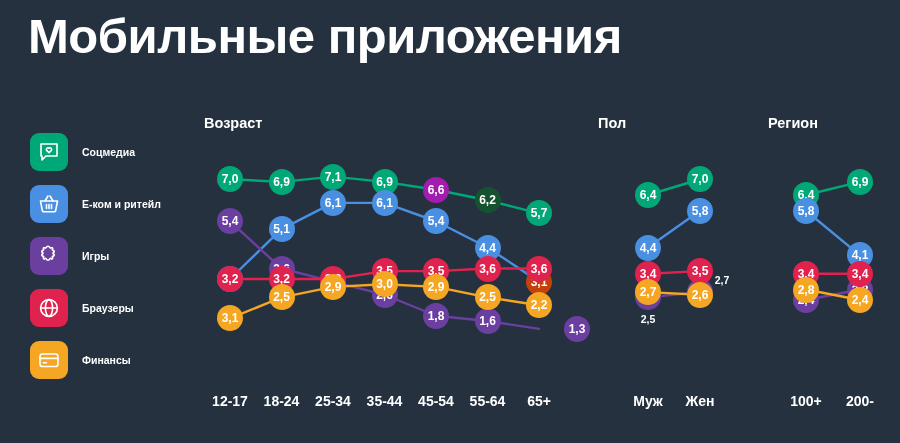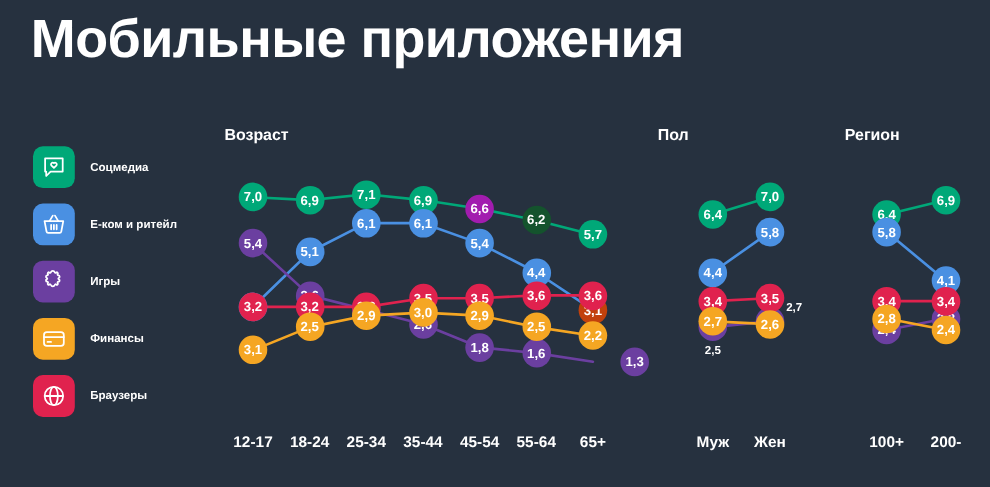--- a/index.html
+++ b/index.html
@@ -86,38 +86,38 @@
       </div>
       <div class="legend-item">
         <div class="legend-tile" style="background: rgb(107, 63, 160);">
           <svg width="24" height="24" viewBox="0 0 24 24" fill="none" stroke="#fff" stroke-width="1.6" stroke-linejoin="round">
             <path d="M9.3 3.4a1.8 1.8 0 013.4 0c.2.8 1 .9 1.5.4.7-.7 1.9.4 1.3 1.2-.5.6-.1 1.4.7 1.4 1.1 0 1.4 1.7.4 2.1-.8.3-.8 1.2 0 1.5 1 .4.7 2.1-.4 2.1-.8 0-1.2.8-.7 1.4.6.8-.6 1.9-1.3 1.2-.5-.5-1.3-.4-1.5.4a1.8 1.8 0 01-3.4 0c-.2-.8-1-.9-1.5-.4-.7.7-1.9-.4-1.3-1.2.5-.6.1-1.4-.7-1.4-1.1 0-1.4-1.7-.4-2.1.8-.3.8-1.2 0-1.5-1-.4-.7-2.1.4-2.1.8 0 1.2-.8.7-1.4-.6-.8.6-1.9 1.3-1.2.5.5 1.3.4 1.5-.4z"></path>
           </svg>
         </div>
         <div class="legend-label">Игры</div>
       </div>
       <div class="legend-item">
+        <div class="legend-tile" style="background: rgb(224, 34, 78);">
+          <svg width="24" height="24" viewBox="0 0 24 24" fill="none" stroke="#fff" stroke-width="1.6">
+            <circle cx="12" cy="12" r="8.4"></circle>
+            <ellipse cx="12" cy="12" rx="3.6" ry="8.4"></ellipse>
+            <path d="M3.6 12h16.8"></path>
+          </svg>
+        </div>
+        <div class="legend-label">Браузеры</div>
+      </div>
+      <div class="legend-item">
         <div class="legend-tile" style="background: rgb(245, 166, 35);">
           <svg width="24" height="24" viewBox="0 0 24 24" fill="none" stroke="#fff" stroke-width="1.6" stroke-linecap="round" stroke-linejoin="round">
             <rect x="3" y="6" width="18" height="12.5" rx="2.6"></rect>
             <path d="M3 10.4h18"></path>
             <path d="M6.2 14.8h3.2"></path>
           </svg>
         </div>
         <div class="legend-label">Финансы</div>
-      </div>
-      <div class="legend-item">
-        <div class="legend-tile" style="background: rgb(224, 34, 78);">
-          <svg width="24" height="24" viewBox="0 0 24 24" fill="none" stroke="#fff" stroke-width="1.6">
-            <circle cx="12" cy="12" r="8.4"></circle>
-            <ellipse cx="12" cy="12" rx="3.6" ry="8.4"></ellipse>
-            <path d="M3.6 12h16.8"></path>
-          </svg>
-        </div>
-        <div class="legend-label">Браузеры</div>
       </div>
     </div>
 
   <div class="chart" id="chart-0" style="left: 200px; top: 115px; width: 380px; height: 318px;">
       <div class="chart-title" style="left: 4px; top: 0px;">Возраст</div>
       <div class="plot" style="left: 20px; top: 38px; width: 320px; height: 210px;">
         <svg width="320" height="210">
           <polyline points="10,26.25 61.5,28.875 113,23.625 164.5,28.875 216,36.75 267.5,47.25 319,60.375" fill="none" stroke="#00A878" stroke-width="2.4" stroke-linecap="round" stroke-linejoin="round"></polyline>
           <polyline points="10,126 61.5,76.125 113,49.875 164.5,49.875 216,68.25 267.5,94.49999999999999 319,128.625" fill="none" stroke="#4A90E2" stroke-width="2.4" stroke-linecap="round" stroke-linejoin="round"></polyline>
           <polyline points="10,68.25 61.5,115.5 113,128.625 164.5,141.75 216,162.75 267.5,168 319,175.875" fill="none" stroke="#6B3FA0" stroke-width="2.4" stroke-linecap="round" stroke-linejoin="round"></polyline>

